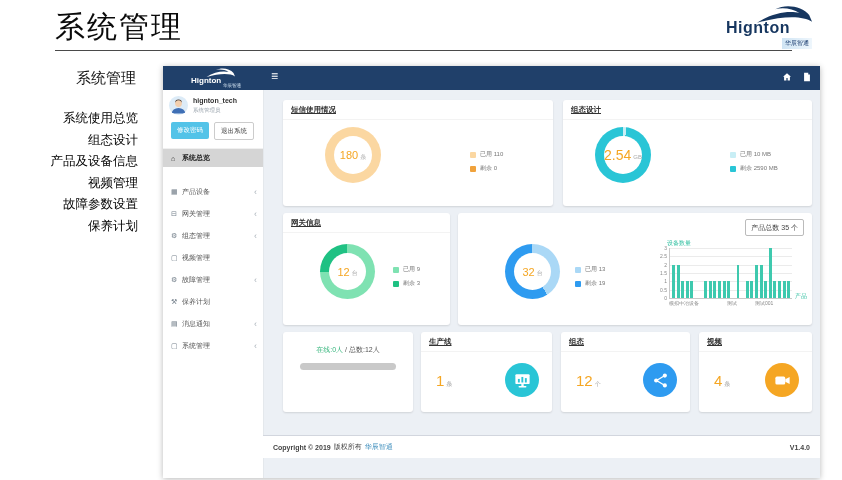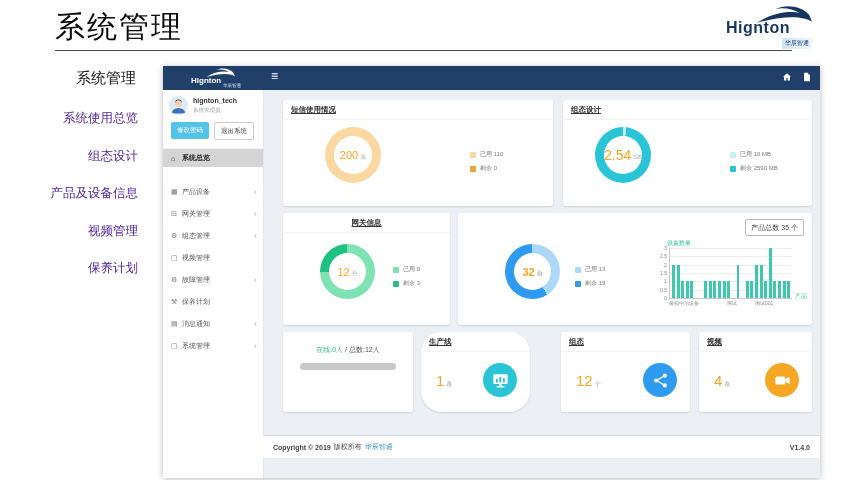--- a/index.html
+++ b/index.html
@@ -9,21 +9,21 @@
   
   .page-title{position:absolute;left:55px;top:7px;font-size:30px;font-weight:500;color:#0a0a0a;letter-spacing:2px;}
   .rule{position:absolute;left:55px;top:50px;width:737px;height:1px;background:#4a4a4a;}
   .brand-lg{position:absolute;left:722px;top:6px;width:94px;height:46px;}
   .brand-lg svg{position:absolute;right:2px;top:-1px;width:58px;height:20px;}
   .brand-name{position:absolute;left:4px;top:13px;font-size:16px;font-weight:bold;color:#16365f;letter-spacing:.5px;}
   .brand-sub{position:absolute;right:4px;top:32px;font-size:6px;color:#15376b;background:linear-gradient(to right,#cfe4f4,#eef6fc);padding:1px 3px;}
 
   .left-nav{position:absolute;left:0;top:69px;width:140px;text-align:right;}
   .left-nav-heading{font-size:15px;color:#151515;padding-right:4px;margin-bottom:20px;cursor:default;}
-  .left-nav-item{font-size:12.5px;color:#4c1d95;line-height:21.5px;padding-right:2px;cursor:default;margin-top:16px;}
+  .left-nav-item{font-size:12.5px;color:#000000;line-height:21.5px;padding-right:2px;cursor:default;}
 
   
   .dash{position:absolute;left:163px;top:66px;width:657px;height:412px;background:#ecf0f5;
         box-shadow:0 1px 6px rgba(0,0,0,.28);font-size:7px;}
   .dash-nav{position:absolute;left:0;top:0;right:0;height:24px;background:#20406a;}
   .dash-logo{position:absolute;left:0;top:0;width:100px;height:24px;display:flex;align-items:center;justify-content:center;}
   .mini-brand{position:relative;width:52px;height:18px;}
   .mini-brand svg{position:absolute;right:-2px;top:-1px;width:40px;height:10px;}
   .mini-name{position:absolute;left:4px;top:7px;font-size:8px;font-weight:bold;color:#fff;}
   .mini-sub{position:absolute;right:-2px;top:14px;font-size:4.5px;color:#cfe0f0;}
@@ -44,24 +44,24 @@
   .menu-item.active{height:18px;background:#d5d5d5;color:#222;font-weight:bold;margin-bottom:14px;}
   .mi-icon{width:11px;font-size:7px;color:#737f8a;}
   .menu-item.active .mi-icon{color:#333;}
   .mi-chev{margin-left:auto;color:#aab2ba;font-size:9px;line-height:6px;}
 
   
   .card{position:absolute;background:#fff;border-radius:3px;box-shadow:0 1px 2px rgba(0,0,0,.12);}
   .card-h{padding:5px 8px 4px;font-size:7.5px;font-weight:bold;color:#333;border-bottom:1px solid #f3f3f3;text-decoration:underline;}
   #card-sms{left:120px;top:34px;width:270px;height:106px;}
   #card-storage{left:400px;top:34px;width:249px;height:106px;}
-  #card-gateway{left:120px;top:147px;width:167px;height:112px;text-align:center;}
+  #card-gateway{left:120px;top:147px;width:167px;height:112px;}
   #card-device{left:295px;top:147px;width:354px;height:112px;}
   #card-users{left:120px;top:266px;width:130px;height:80px;}
-  #card-line{left:258px;top:266px;width:109px;height:80px;border-radius:21px;}
+  #card-line{left:258px;top:266px;width:131px;height:80px;}
   #card-scada{left:398px;top:266px;width:129px;height:80px;}
   #card-video{left:536px;top:266px;width:113px;height:80px;}
 
   .donut{position:absolute;border-radius:50%;}
   .donut::after{content:"";position:absolute;inset:9px;background:#fff;border-radius:50%;}
   .dtxt{position:absolute;inset:0;display:flex;align-items:center;justify-content:center;z-index:1;}
   .dval{font-size:11px;color:#f5a623;}
   .dunit{font-size:6px;color:#aaa;margin:4px 0 0 2px;}
   #donut-sms{left:42px;top:27px;width:56px;height:56px;}
   #donut-storage{left:32px;top:27px;width:56px;height:56px;}
@@ -126,20 +126,21 @@
     <div class="brand-sub">华辰智通</div>
   </div>
 
   <div class="left-nav">
     <div class="left-nav-heading">系统管理</div>
     <div id="leftNavItems">
         <div class="left-nav-item">系统使用总览</div>
         <div class="left-nav-item">组态设计</div>
         <div class="left-nav-item">产品及设备信息</div>
         <div class="left-nav-item">视频管理</div>
+        <div class="left-nav-item">故障参数设置</div>
         <div class="left-nav-item">保养计划</div>
       </div>
   </div>
 
   <div class="dash">
 
     <div class="dash-nav">
       <div class="dash-logo">
         <div class="mini-brand">
           <svg viewBox="0 0 60 20">
@@ -215,21 +216,21 @@
             <span class="mi-label">系统管理</span>
             <span class="mi-chev">‹</span>
           </div>
         </div>
     </div>
 
     <div class="card" id="card-sms">
       <div class="card-h">短信使用情况</div>
       <div class="donut" id="donut-sms" style="background: conic-gradient(rgb(251, 215, 161) 0deg, rgb(251, 215, 161) 100%, rgb(240, 162, 60) 100%, rgb(240, 162, 60) 100%);">
         <div class="dtxt">
-            <span class="dval">200</span>
+            <span class="dval">180</span>
             <span class="dunit">条</span>
           </div>
       </div>
       <div class="legend" id="legend-sms">
           <div class="lg-item">
             <span class="lg-sq" style="background: rgb(251, 215, 161);"></span>
             <span>已用 110</span>
           </div>
           <div class="lg-item">
             <span class="lg-sq" style="background: rgb(240, 162, 60);"></span>
@@ -273,21 +274,21 @@
           </div>
           <div class="lg-item">
             <span class="lg-sq" style="background: rgb(31, 193, 131);"></span>
             <span>剩余 3</span>
           </div>
         </div>
     </div>
 
     <div class="card" id="card-device">
       <button class="total-btn">产品总数 35 个</button>
-      <div class="donut" id="donut-device" style="background: conic-gradient(rgb(170, 216, 246) 0deg, rgb(170, 216, 246) 41%, rgb(46, 155, 240) 41%, rgb(46, 155, 240) 100%); font-weight: bold;">
+      <div class="donut" id="donut-device" style="background: conic-gradient(rgb(170, 216, 246) 0deg, rgb(170, 216, 246) 41%, rgb(46, 155, 240) 41%, rgb(46, 155, 240) 100%);">
         <div class="dtxt">
             <span class="dval">32</span>
             <span class="dunit">台</span>
           </div>
       </div>
       <div class="legend" id="legend-device">
           <div class="lg-item">
             <span class="lg-sq" style="background: rgb(170, 216, 246);"></span>
             <span>已用 13</span>
           </div>

